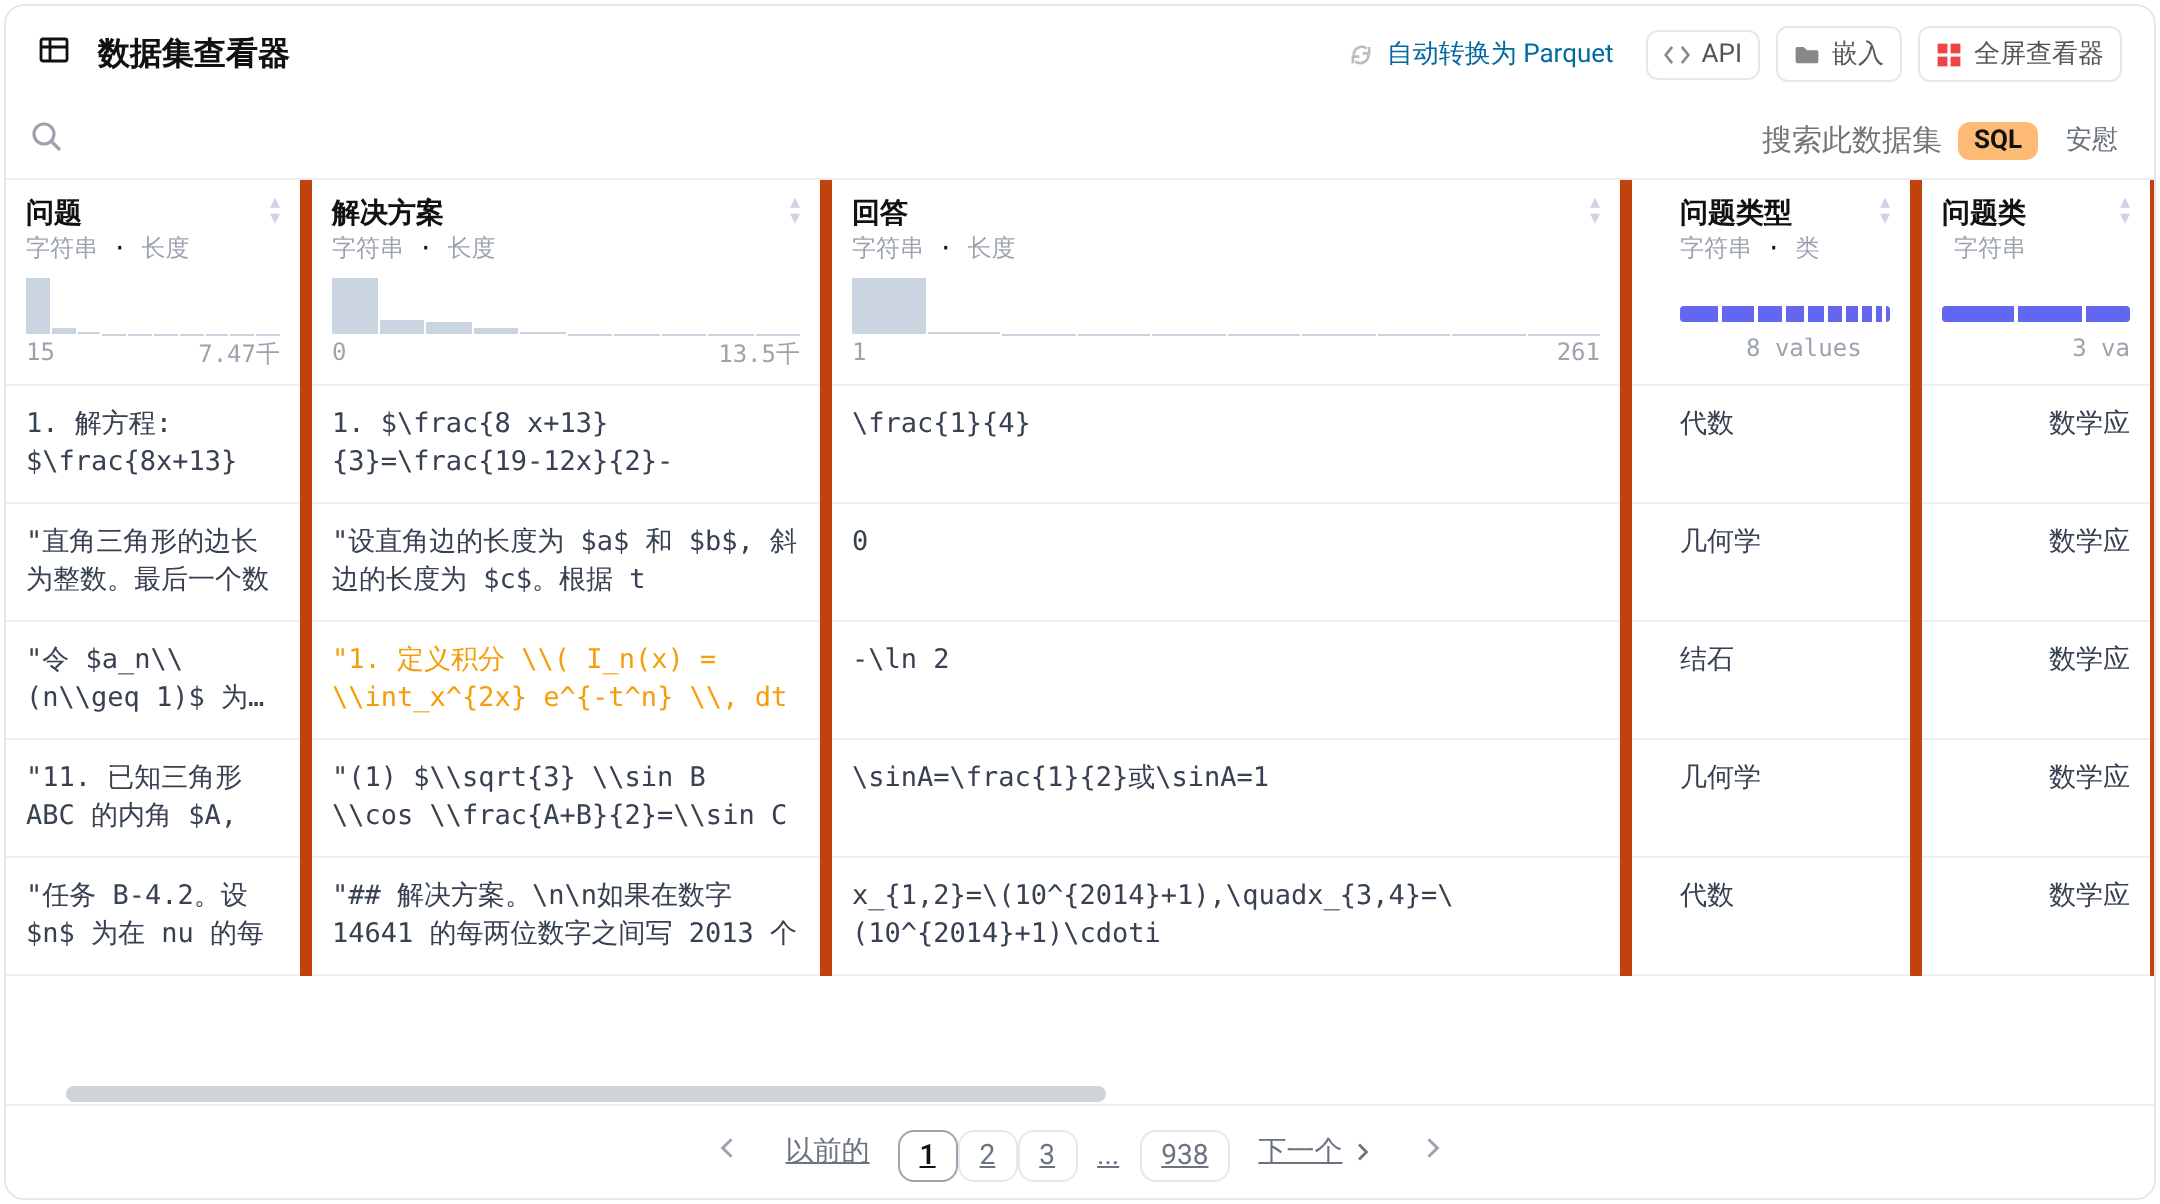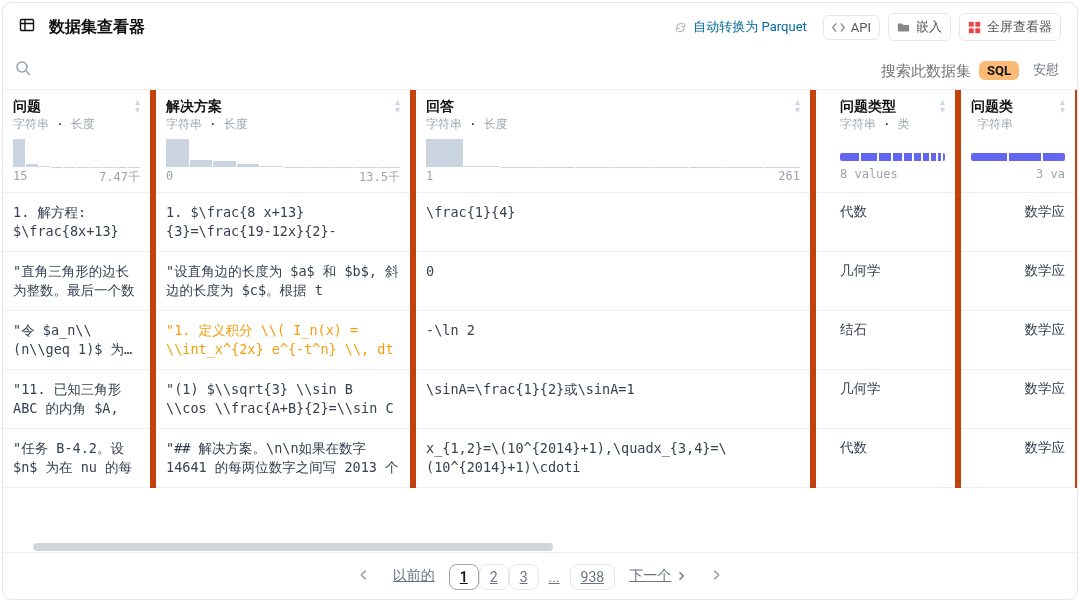--- a/index.html
+++ b/index.html
@@ -33,21 +33,21 @@
 .colname { font-weight: 600; font-size: 14px; color: #111; }
 .coltype { font-size: 12px; font-family: ui-monospace, monospace; }
 .coltype .t1 { color: #9ca3af; }
 .coltype .t2 { color: #9ca3af; }
 .sort-caret { color: #cbd5e1; font-size: 10px; line-height: 8px; cursor: pointer; }
 .histwrap { margin-top: 6px; height: 28px; width: 100%; display: flex; align-items: flex-end; gap: 1px; }
 .histbar { flex: 1; background: #cbd5e1; }
 .histlabels { display: flex; justify-content: space-between; font-family: ui-monospace, monospace; font-size: 12px; color: #9ca3af; margin-top: 2px; text-align: right; }
 .catsbar { margin-top: 20px; height: 8px; width: 100%; display: flex; gap: 2px; border-radius: 2px; overflow: hidden; }
 .catseg { background: #6366f1; height: 8px; }
-.catlabel { font-family: ui-monospace, monospace; font-size: 12px; color: #9ca3af; margin-top: 6px; }
+.catlabel { font-family: ui-monospace, monospace; font-size: 12px; color: #9ca3af; margin-top: 6px; margin-left: 33px; }
 
 td { padding: 10px 10px; font-family: ui-monospace, "SFMono-Regular", Menlo, monospace; font-size: 13.5px; color: #374151; line-height: 1.4; }
 td .trunc-orange { color: #f59e0b; }
 td.cat { font-family: -apple-system, sans-serif; }
 
 .col-q { width: 150px; max-width: 150px; }
 .col-sol { width: 260px; max-width: 260px; }
 .col-ans { width: 400px; max-width: 400px; }
 .col-type { width: 145px; max-width: 145px; padding-left: 24px; }
 .col-diff { width: 120px; max-width: 120px; text-align: right; }

